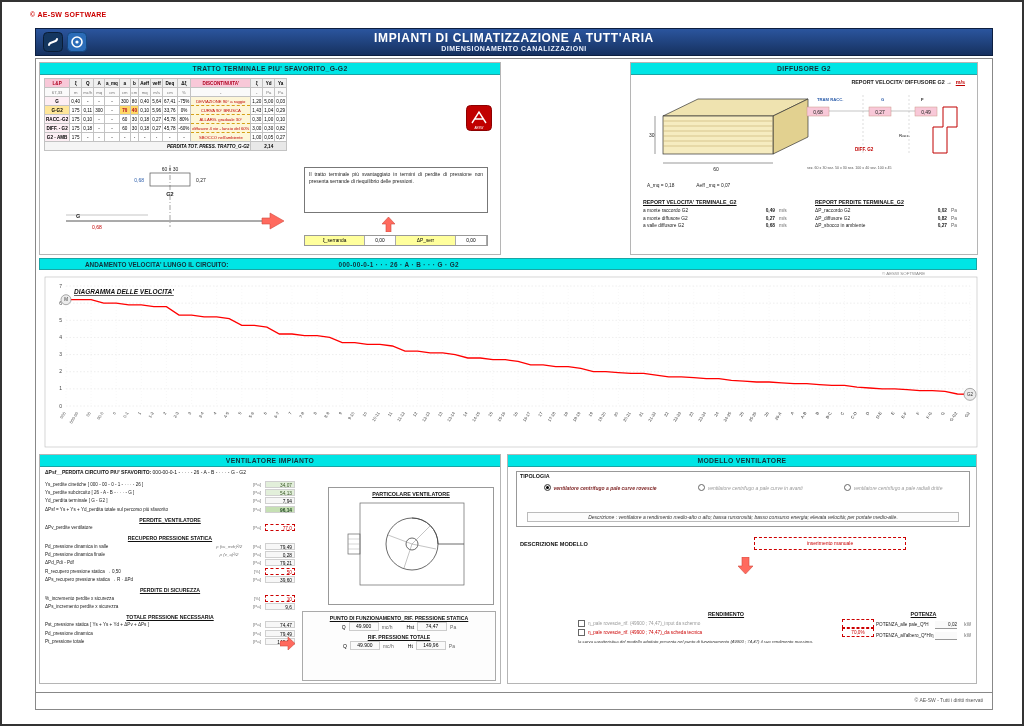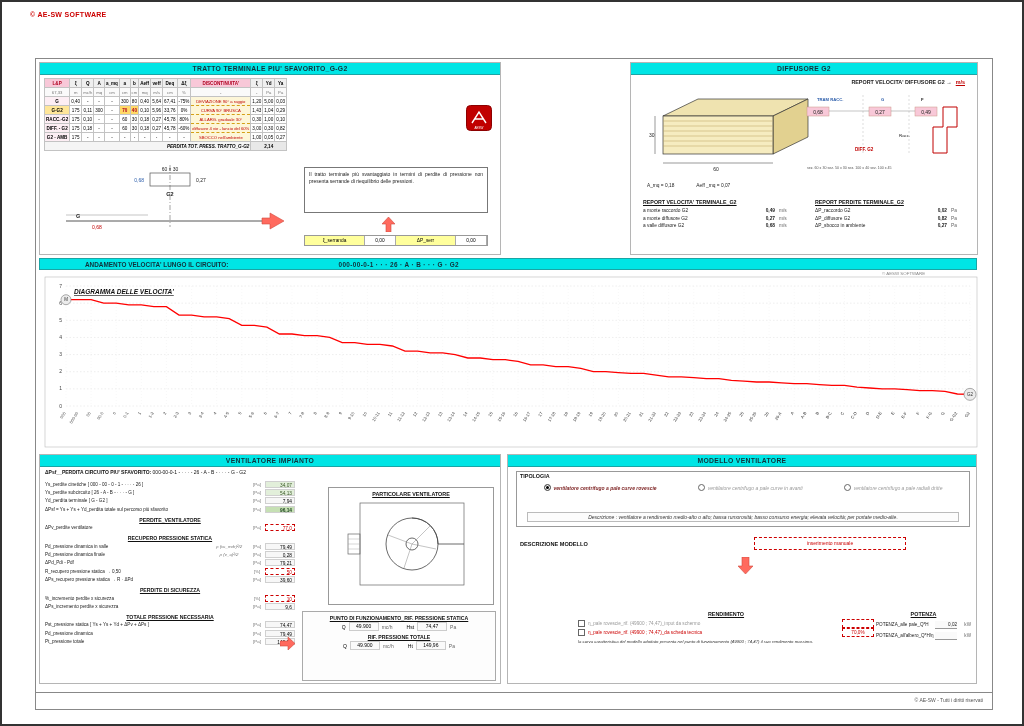--- a/index.html
+++ b/index.html
@@ -109,20 +109,35 @@
   .footer{position:absolute;left:33px;top:690px;width:958px;height:18px;border-top:1px solid #888;box-sizing:border-box;}
   .footer span{position:absolute;right:10px;top:4px;font-size:5px;color:#555;}
 </style>
 </head>
 <body>
 
 <div class="page">
 
   <div class="copy">© AE-SW SOFTWARE</div>
 
+  <div class="titlebar">
+    <div class="logos">
+      <svg width="20" height="20">
+        <rect x="0.5" y="0.5" width="19" height="19" rx="4" fill="#14365f" stroke="#0a1d36"></rect>
+        <path d="M6 13 C6 9 14 11 14 7" stroke="#fff" stroke-width="2" fill="none" stroke-linecap="round"></path>
+      </svg>
+      <svg width="20" height="20">
+        <rect x="0.5" y="0.5" width="19" height="19" rx="4" fill="#2b6cb8" stroke="#16477e"></rect>
+        <circle cx="10" cy="10" r="5" fill="none" stroke="#fff" stroke-width="1.6"></circle>
+        <circle cx="10" cy="10" r="1.6" fill="#fff"></circle>
+      </svg>
+    </div>
+    <div class="t1">IMPIANTI DI CLIMATIZZAZIONE A TUTT'ARIA</div>
+    <div class="t2">DIMENSIONAMENTO CANALIZZAZIONI</div>
+  </div>
 
   <div class="frame"></div>
 
   <div class="panel p-tratto">
     <div class="ph">TRATTO TERMINALE PIU' SFAVORITO_G-G2</div>
     <table class="ttab">
       <thead id="tt-head">
           <tr>
             <th class="first">L&amp;P</th>
             <th class="">ξ</th>

